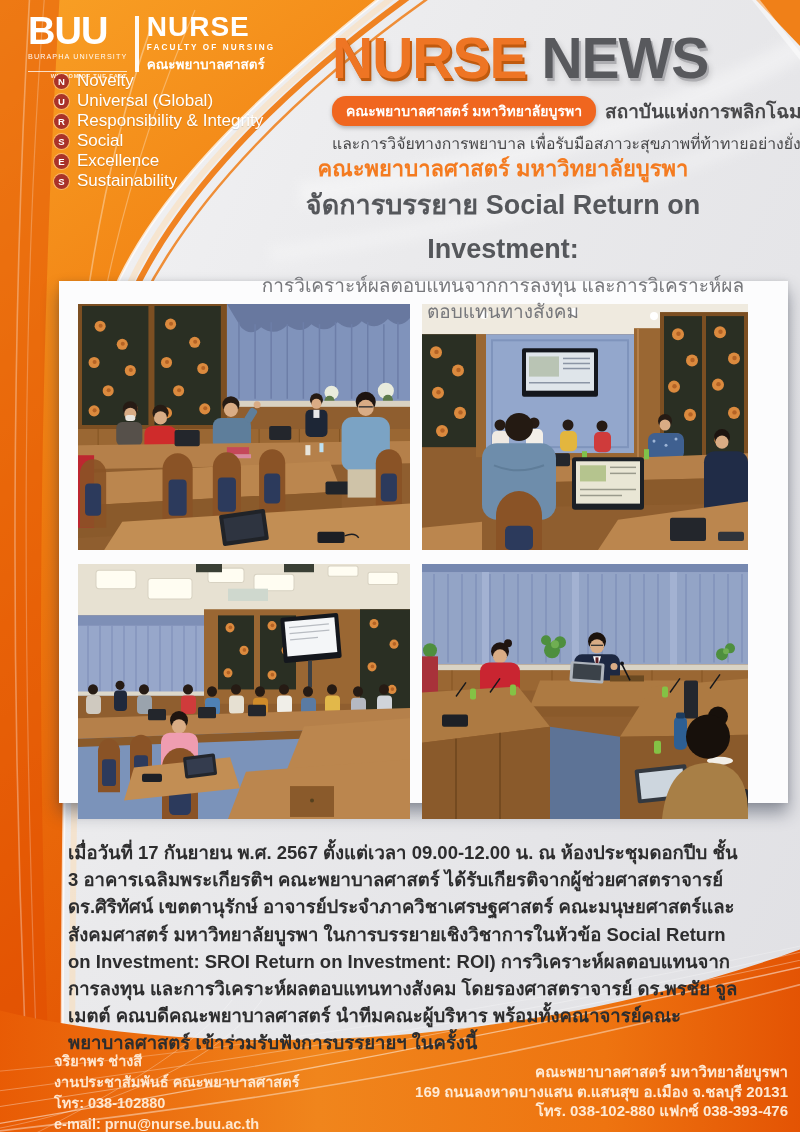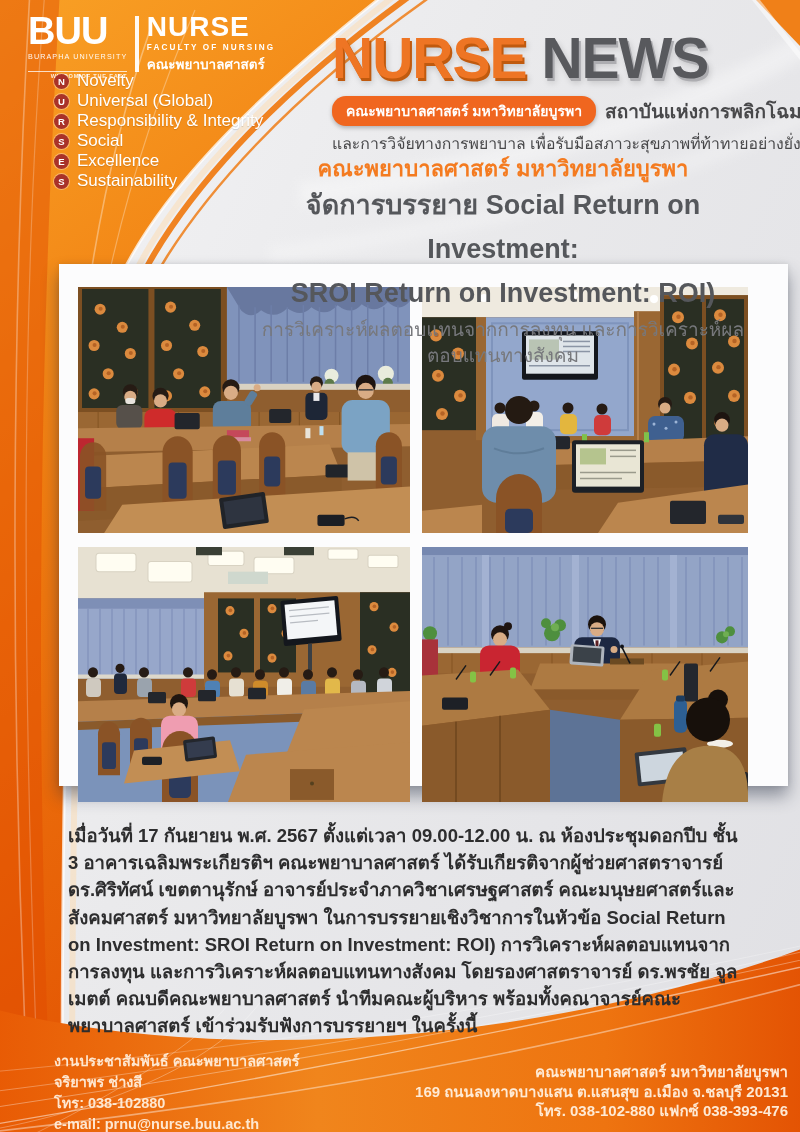--- a/index.html
+++ b/index.html
@@ -37,21 +37,21 @@
   .tag1{font-size:19px;color:#48484a;font-weight:600;white-space:nowrap;}
   .tag2{margin-top:5px;font-size:15.8px;color:#48484a;white-space:nowrap;}
 
   
   .headline{position:absolute;left:250px;top:155px;width:506px;text-align:center;z-index:5;}
   .h-org{color:#f47b20;font-size:22px;font-weight:700;line-height:28px;}
   .h-main{color:#55575b;font-size:27px;font-weight:800;line-height:44px;}
   .h-sub{color:#77787c;font-size:19px;font-weight:500;line-height:26px;margin-top:2px;}
 
   
-  .card{position:absolute;left:59px;top:264px;width:729px;height:522px;background:#fcfcfd;z-index:4;
+  .card{position:absolute;left:59px;top:281px;width:729px;height:522px;background:#fcfcfd;z-index:4;
         box-shadow:0 10px 16px rgba(35,45,65,.45),0 0 5px rgba(0,0,0,.10);font-weight:bold;}
   .photo-grid{position:absolute;left:19px;top:23px;display:grid;grid-template-columns:332px 326px;
               grid-template-rows:246px 255px;column-gap:12px;row-gap:14px;}
   .photo{margin:0;overflow:hidden;background:#888;}
   .photo svg{width:100%;height:100%;}
   .article{position:absolute;left:9px;top:558px;width:678px;margin:0;font-size:18.5px;line-height:1.47;color:#2d2d2e;}
 
   
   .f-left{position:absolute;left:54px;top:1051px;z-index:5;color:rgba(255,240,223,.93);font-size:14.5px;line-height:21px;font-weight:600;}
   .f-right{position:absolute;right:12px;top:1062px;z-index:5;color:rgba(255,240,223,.95);font-size:15px;line-height:19.5px;text-align:right;font-weight:600;}
@@ -158,21 +158,20 @@
     <div class="mast-row">
       <span class="pill">คณะพยาบาลศาสตร์ มหาวิทยาลัยบูรพา</span>
       <span class="tag1">สถาบันแห่งการพลิกโฉมการศึกษา</span>
     </div>
     <div class="tag2">และการวิจัยทางการพยาบาล เพื่อรับมือสภาวะสุขภาพที่ท้าทายอย่างยั่งยืนและเป็นสากล</div>
   </div>
 
   <div class="headline">
     <div class="h-org">คณะพยาบาลศาสตร์ มหาวิทยาลัยบูรพา</div>
     <div class="h-main">จัดการบรรยาย Social Return on Investment:</div>
-    <div class="h-main">SROI Return on Investment: ROI)</div>
     <div class="h-sub">การวิเคราะห์ผลตอบแทนจากการลงทุน และการวิเคราะห์ผลตอบแทนทางสังคม</div>
   </div>
 
   <div class="card">
     <div class="photo-grid">
 
       <figure class="photo" title="ผู้เข้าร่วมประชุมนั่งรอบโต๊ะไม้ ม่านสีน้ำเงิน ผนังลายดอกไม้">
         <svg viewBox="0 0 330 244" preserveAspectRatio="none">
           <defs>
               <g id="p1f">
@@ -636,22 +635,22 @@
             <circle cx="286" cy="172" r="22" fill="#17100b"></circle>
           <path d="M240,254 q6,-58 50,-56 q38,2 36,56 z" fill="#a87f46"></path>
         </svg>
       </figure>
     </div>
 
     <p class="article">เมื่อวันที่ 17 กันยายน พ.ศ. 2567 ตั้งแต่เวลา 09.00-12.00 น. ณ ห้องประชุมดอกปีบ ชั้น 3 อาคารเฉลิมพระเกียรติฯ คณะพยาบาลศาสตร์ ได้รับเกียรติจากผู้ช่วยศาสตราจารย์ ดร.ศิริทัศน์ เขตตานุรักษ์ อาจารย์ประจำภาควิชาเศรษฐศาสตร์ คณะมนุษยศาสตร์และสังคมศาสตร์ มหาวิทยาลัยบูรพา  ในการบรรยายเชิงวิชาการในหัวข้อ Social Return on Investment: SROI Return on Investment: ROI) การวิเคราะห์ผลตอบแทนจากการลงทุน และการวิเคราะห์ผลตอบแทนทางสังคม โดยรองศาสตราจารย์ ดร.พรชัย จูลเมตต์ คณบดีคณะพยาบาลศาสตร์ นำทีมคณะผู้บริหาร พร้อมทั้งคณาจารย์คณะพยาบาลศาสตร์ เข้าร่วมรับฟังการบรรยายฯ ในครั้งนี้</p>
   </div>
 
   <div class="f-left">
+    <div>จริยาพร ช่างสี</div>
     <div>งานประชาสัมพันธ์ คณะพยาบาลศาสตร์</div>
-    <div>จริยาพร ช่างสี</div>
     <div>โทร: 038-102880</div>
     <div>e-mail: prnu@nurse.buu.ac.th</div>
   </div>
   <div class="f-right">
     <div>คณะพยาบาลศาสตร์ มหาวิทยาลัยบูรพา</div>
     <div>169 ถนนลงหาดบางแสน ต.แสนสุข อ.เมือง จ.ชลบุรี 20131</div>
     <div>โทร. 038-102-880 แฟกซ์ 038-393-476</div>
   </div>
 
 </div>

